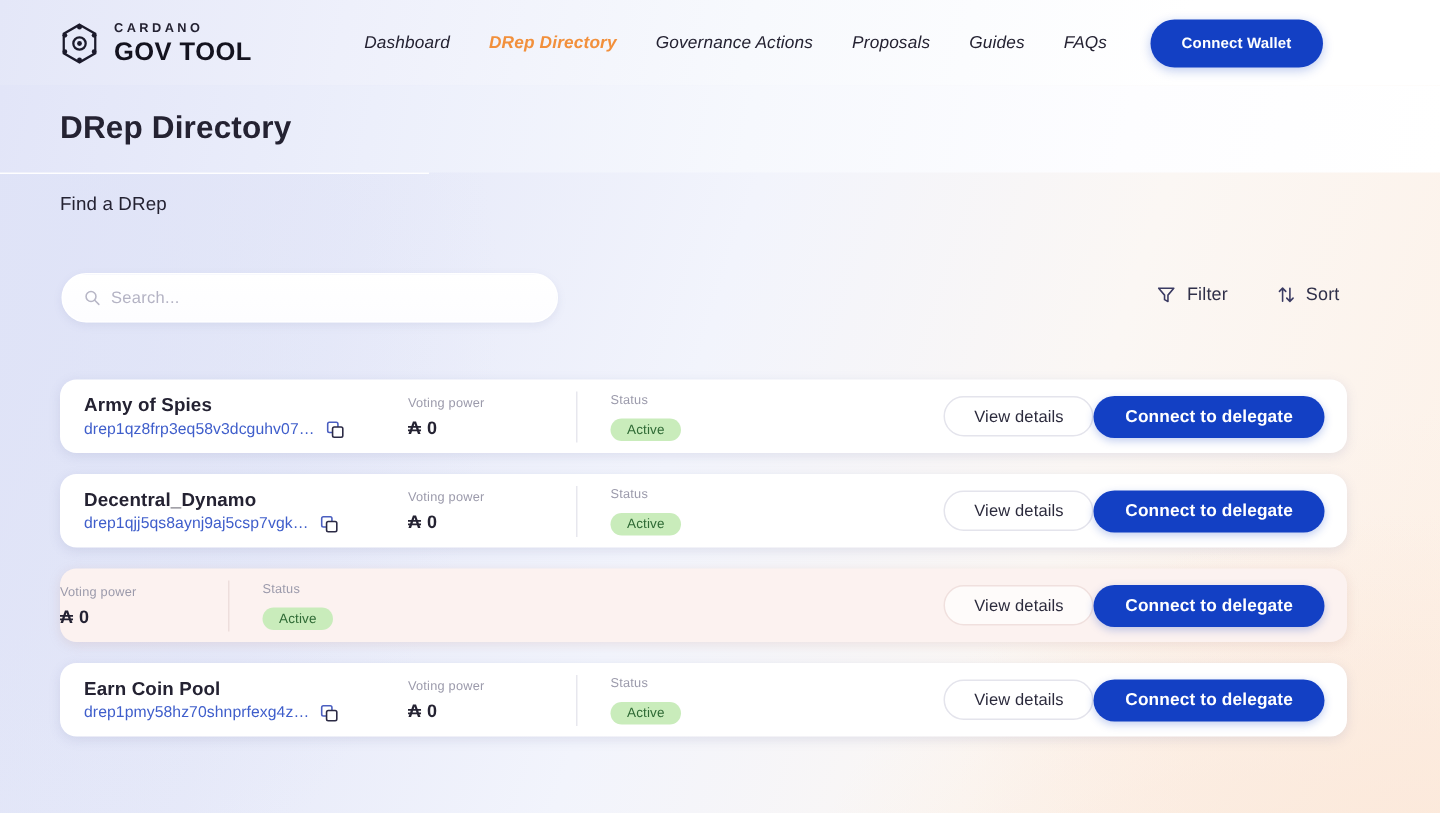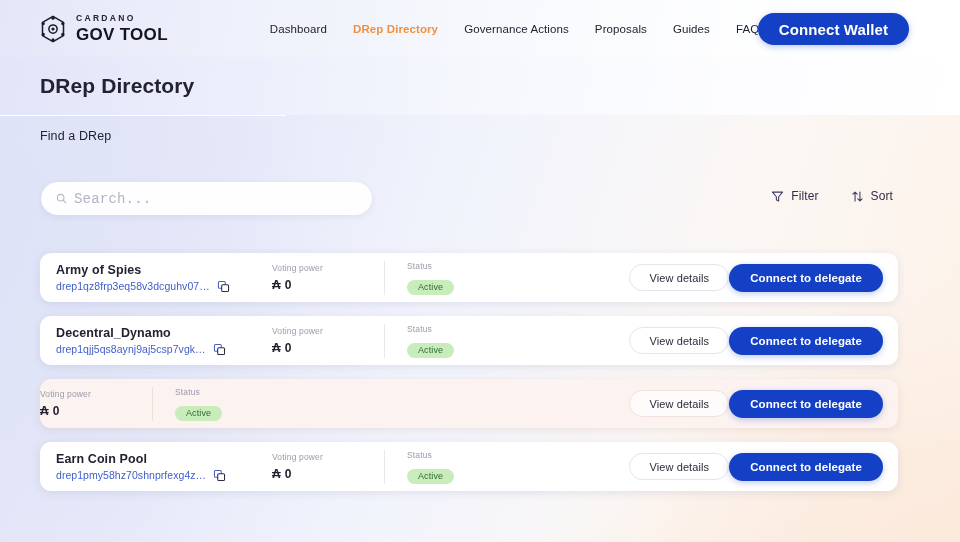--- a/index.html
+++ b/index.html
@@ -55,42 +55,43 @@
     letter-spacing: 0.3px;
     color: #14131f;
     font-weight: 700;
     line-height: 1;
   }
 
   .nav {
     display: flex;
     align-items: center;
     gap: 26px;
-    margin-left: 102px;
+    margin-left: 75px;
+    font-style: italic;
   }
   .nav-item {
     font-size: 11.5px;
     color: #242232;
     white-space: nowrap;
     cursor: pointer;
     letter-spacing: 0.1px;
   }
   .nav-item.active { color: #f2903c; font-weight: 600; }
 
   .wallet-btn {
     position: absolute;
-    right: 51px;
+    right: 78px;
     top: 13px;
     height: 32px;
     padding: 0 21px;
     border: none;
     border-radius: 18px;
     background: #1340c4;
     color: #ffffff;
-    font-size: 15px;
+    font-size: 10px;
     font-weight: 700;
     font-family: "Liberation Sans", sans-serif;
     letter-spacing: 0.1px;
     cursor: pointer;
     box-shadow: 0 2px 7px rgba(19,64,196,0.28);
   }
 
   
   .title-band {
     position: absolute;
@@ -137,22 +138,22 @@
     border: 1px solid #ffffff;
     border-radius: 17px;
     background: linear-gradient(180deg, #ffffff 0%, #fdfdff 100%);
     box-shadow: 0 2px 6px rgba(120,130,180,0.13);
   }
   .search-input {
     flex: 1;
     border: none;
     outline: none;
     background: transparent;
-    font-family: Liberation Mono, monospace;
-    font-size: 14px;
+    font-family: Liberation Sans, sans-serif;
+    font-size: 11px;
     color: #3c3b4a;
     letter-spacing: 0.2px;
   }
   .search-input::placeholder { color: #b4b3c4; }
 
   .ctrl-group {
     position: absolute;
     top: 189px; right: 67px;
     display: flex;
     align-items: center;

